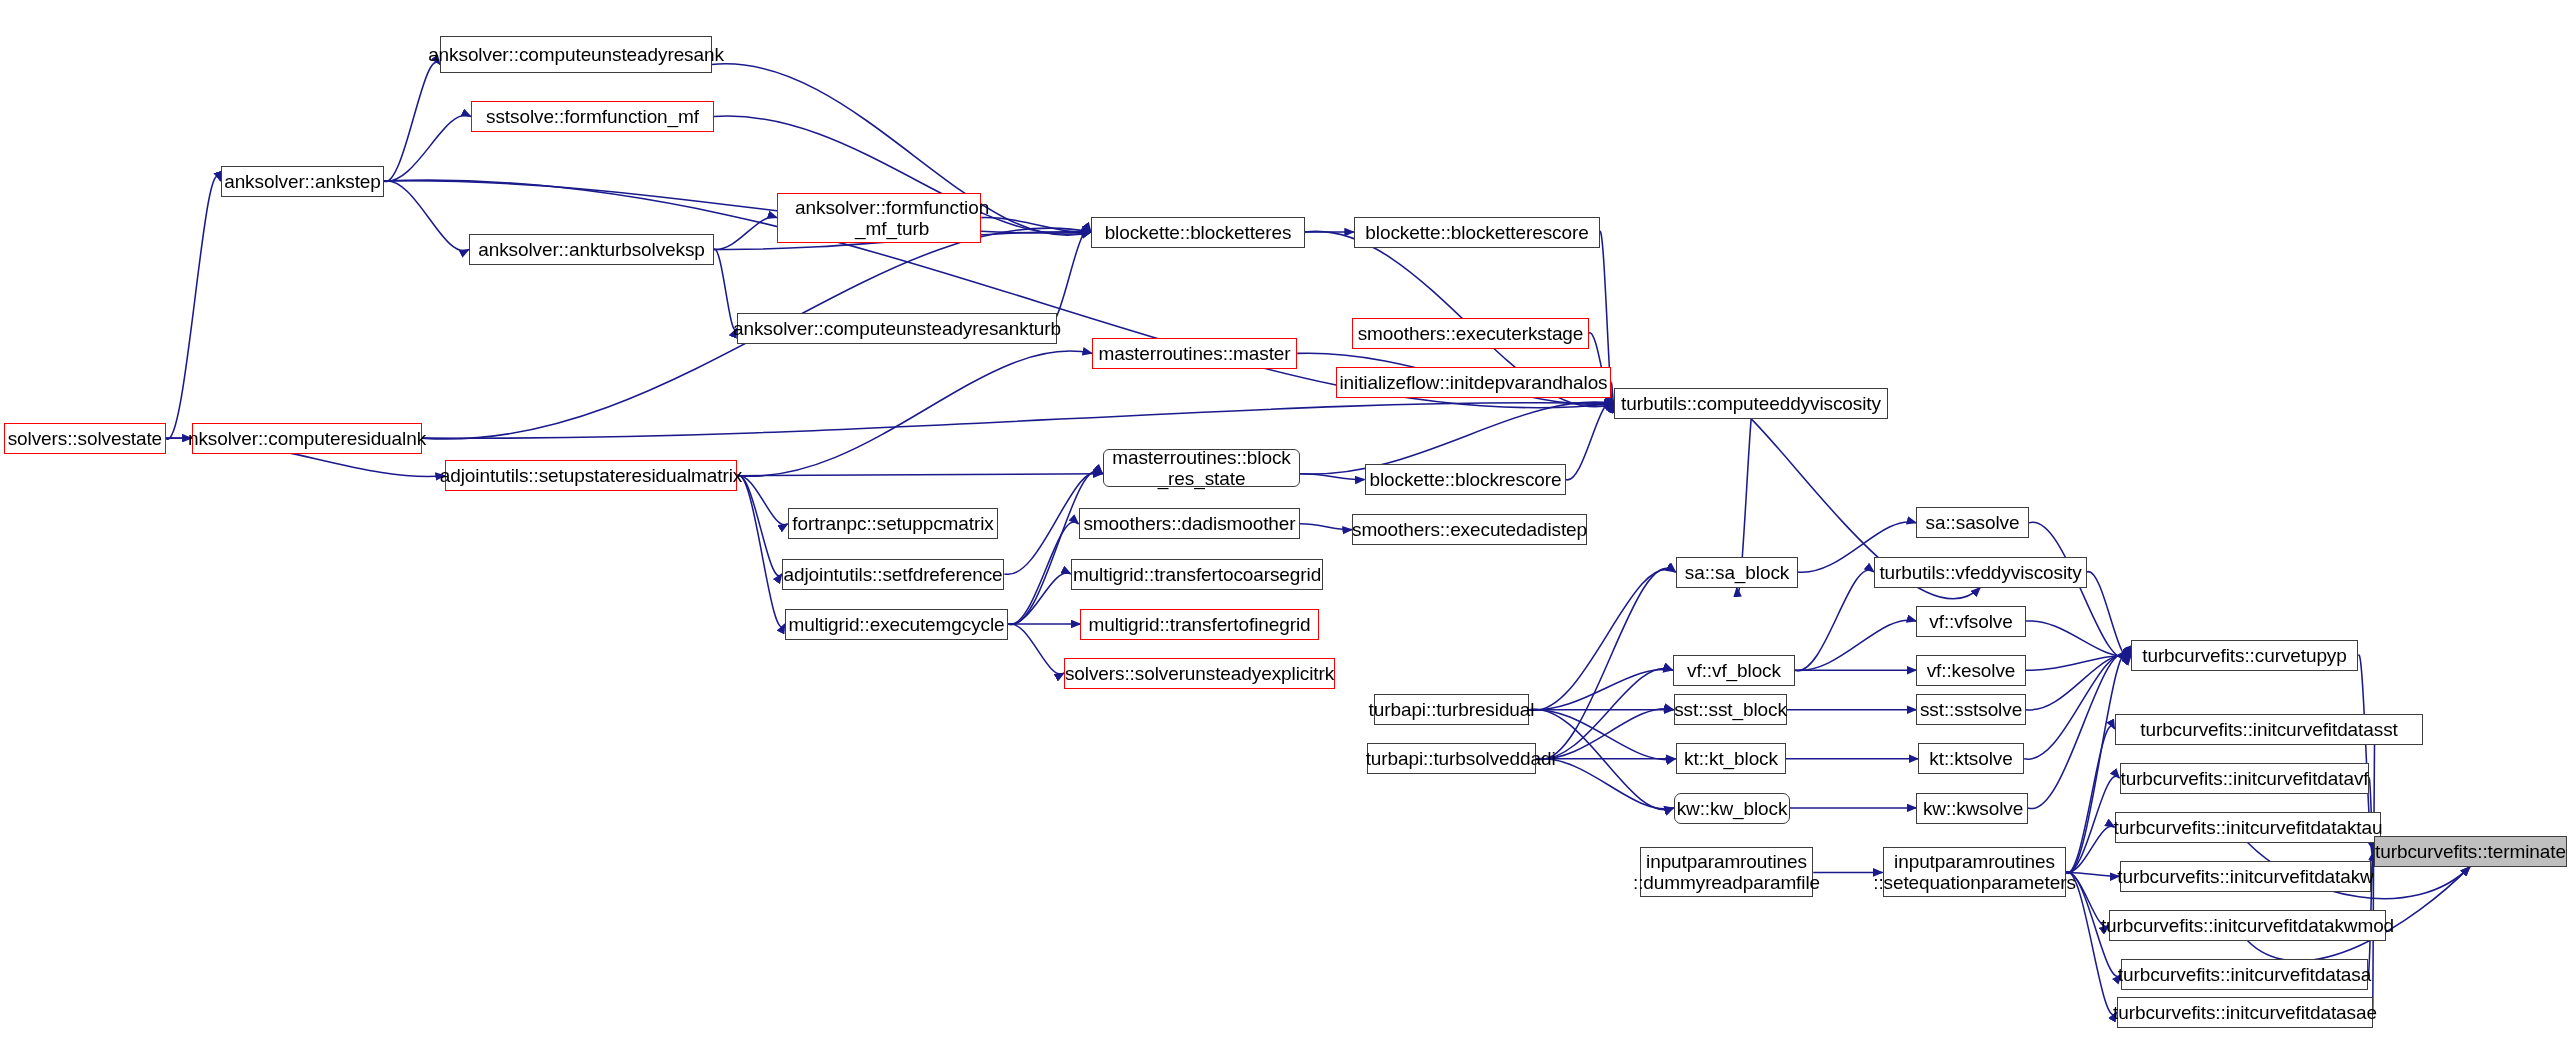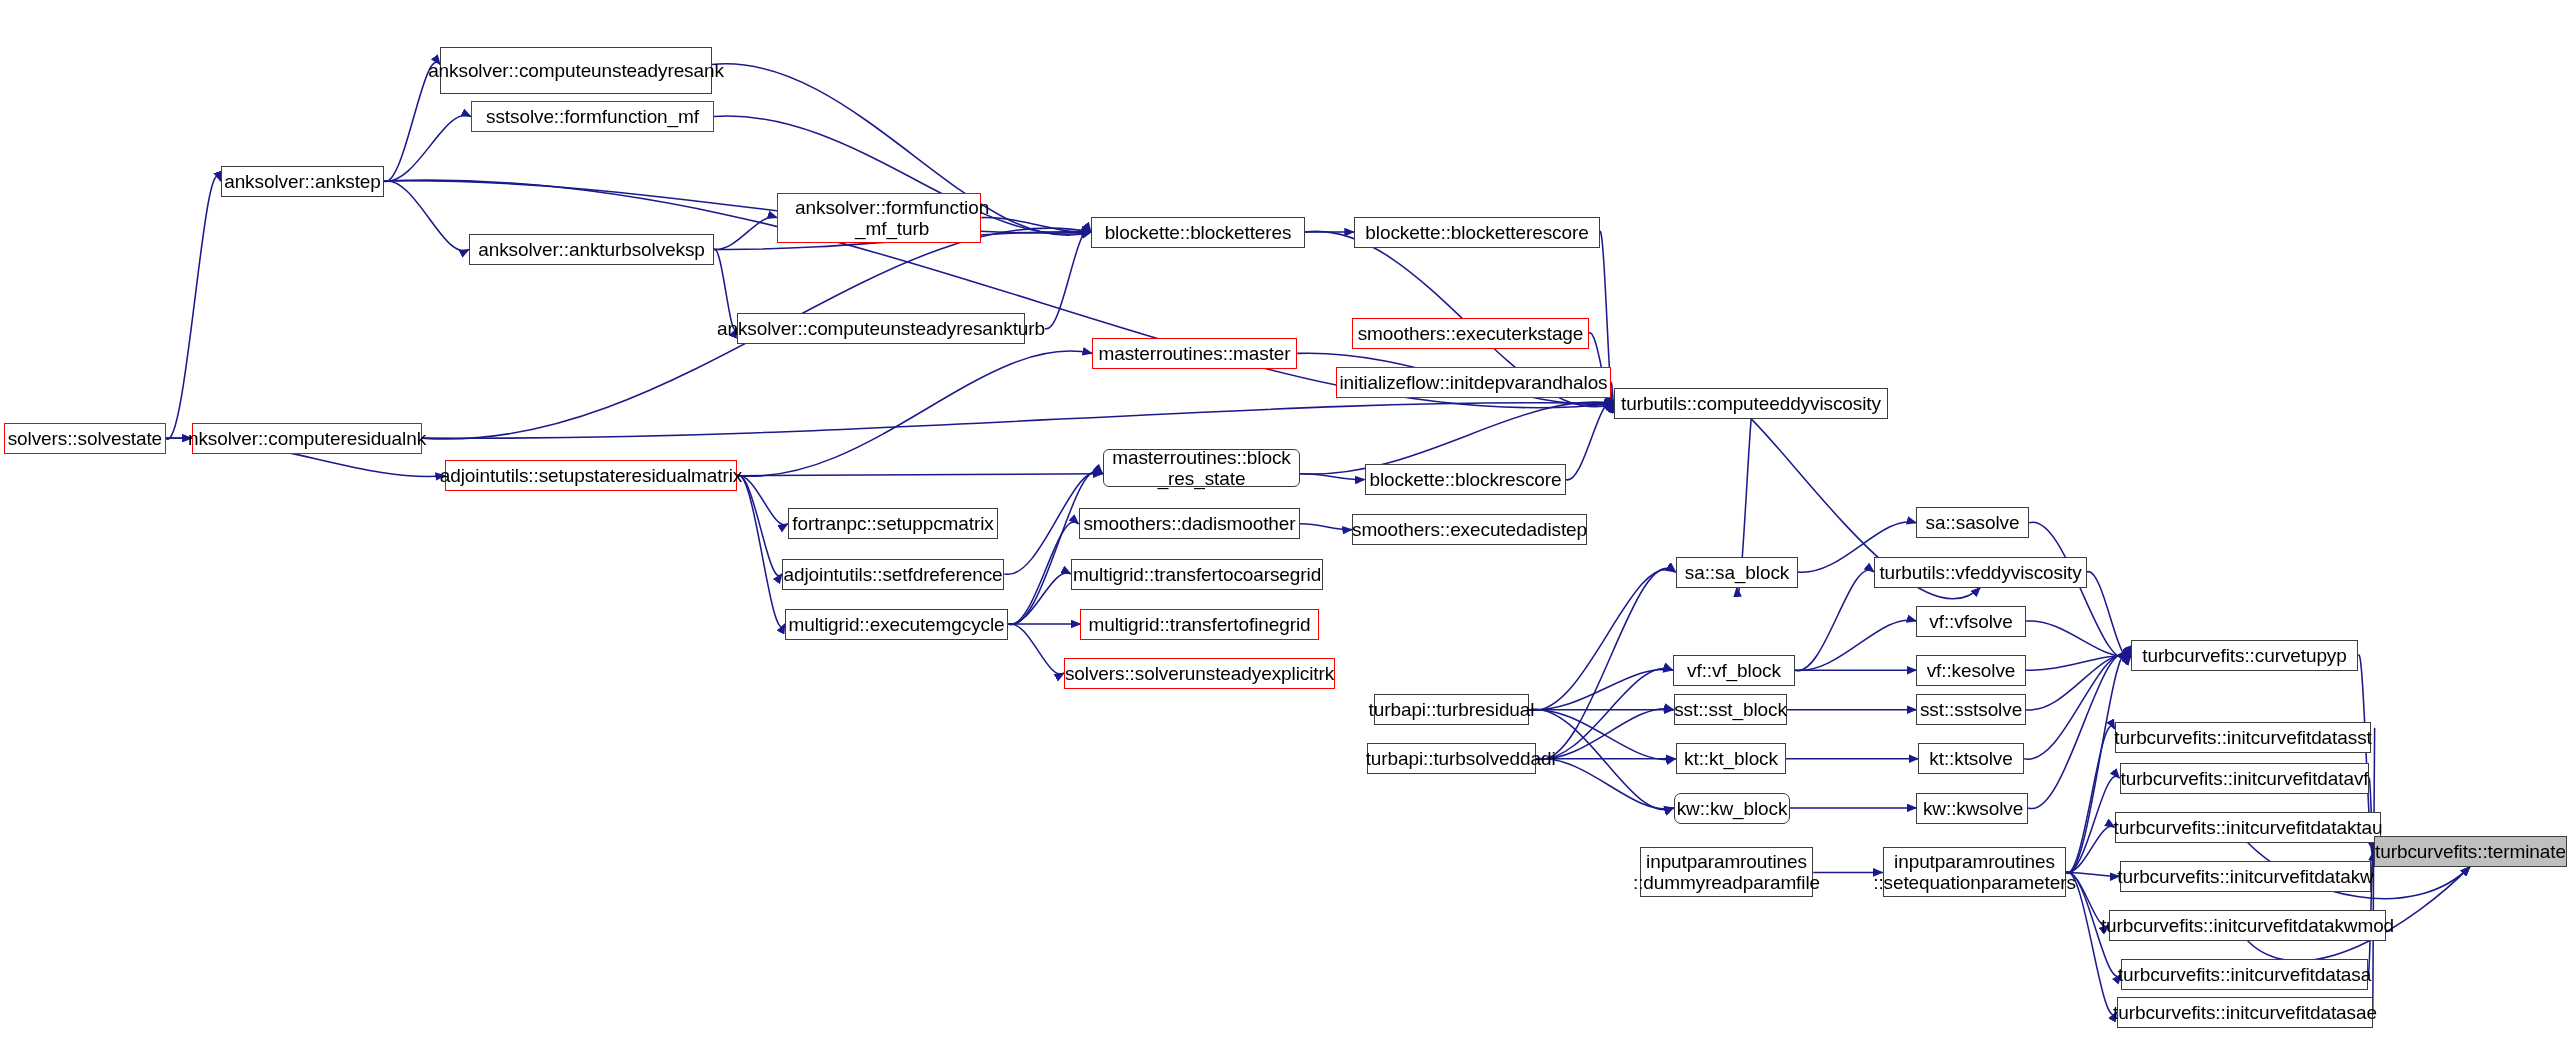--- a/index.html
+++ b/index.html
@@ -140,26 +140,26 @@
         <path d="M2462,910 C2463.14,912.275 2464.1,878.995 2465,884" fill="none" stroke="#1a1a8c" stroke-width="1.6" marker-end="url(#arrow)"></path>
         <path d="M2334,977 C2391.75,1035.48 2507.25,958.48 2565,900" fill="none" stroke="#1a1a8c" stroke-width="1.6" marker-end="url(#arrow)"></path>
         <path d="M2459,1012 C2461.28,1023.2 2463.2,859.36 2465,884" fill="none" stroke="#1a1a8c" stroke-width="1.6" marker-end="url(#arrow)"></path>
         <path d="M2464,1051 C2464.38,1065.6125 2464.7,851.8525 2465,884" fill="none" stroke="#1a1a8c" stroke-width="1.6" marker-end="url(#arrow)"></path>
       </g>
   </svg>
   <div id="node-layer">
       <div class="node red" style="left: 3.9px; top: 423px; width: 162px; height: 31px;">solvers::solvestate</div>
       <div class="node red" style="left: 192px; top: 423px; width: 230px; height: 31px;">nksolver::computeresidualnk</div>
       <div class="node" style="left: 221px; top: 166px; width: 163px; height: 31px;">anksolver::ankstep</div>
-      <div class="node" style="left: 440px; top: 47px; width: 272px; height: 47px;">anksolver::computeunsteadyresank</div>
+      <div class="node" style="left: 440px; top: 36px; width: 272px; height: 37px;">anksolver::computeunsteadyresank</div>
       <div class="node red" style="left: 471px; top: 101px; width: 243px; height: 31px;">sstsolve::formfunction_mf</div>
       <div class="node" style="left: 469px; top: 234px; width: 245px; height: 31px;">anksolver::ankturbsolveksp</div>
       <div class="node red" style="left: 777px; top: 193px; width: 204px; height: 50px; padding-left: 32px;">anksolver::formfunction
 _mf_turb</div>
-      <div class="node" style="left: 737px; top: 313px; width: 288px; height: 31px;">anksolver::computeunsteadyresankturb</div>
+      <div class="node" style="left: 737px; top: 313px; width: 320px; height: 31px;">anksolver::computeunsteadyresankturb</div>
       <div class="node" style="left: 1091px; top: 217px; width: 214px; height: 31px;">blockette::blocketteres</div>
       <div class="node" style="left: 1354px; top: 217px; width: 246px; height: 31px;">blockette::blocketterescore</div>
       <div class="node red" style="left: 1092px; top: 338px; width: 205px; height: 31px;">masterroutines::master</div>
       <div class="node red" style="left: 1352px; top: 318px; width: 237px; height: 31px;">smoothers::executerkstage</div>
       <div class="node red" style="left: 1336px; top: 367px; width: 275px; height: 31px;">initializeflow::initdepvarandhalos</div>
       <div class="node" style="left: 1614px; top: 388px; width: 274px; height: 31px;">turbutils::computeeddyviscosity</div>
       <div class="node red" style="left: 445px; top: 460px; width: 292px; height: 31px;">adjointutils::setupstateresidualmatrix</div>
       <div class="node" style="left: 1103px; top: 449px; width: 197px; height: 38px; border-radius: 6px;">masterroutines::block
 _res_state</div>
       <div class="node" style="left: 1365px; top: 464px; width: 201px; height: 31px;">blockette::blockrescore</div>
@@ -174,21 +174,21 @@
       <div class="node" style="left: 1916px; top: 507px; width: 113px; height: 31px;">sa::sasolve</div>
       <div class="node" style="left: 1676px; top: 557px; width: 122px; height: 31px;">sa::sa_block</div>
       <div class="node" style="left: 1874px; top: 557px; width: 213px; height: 31px;">turbutils::vfeddyviscosity</div>
       <div class="node" style="left: 1916px; top: 606px; width: 110px; height: 31px;">vf::vfsolve</div>
       <div class="node" style="left: 1673px; top: 655px; width: 122px; height: 31px;">vf::vf_block</div>
       <div class="node" style="left: 1916px; top: 655px; width: 110px; height: 31px;">vf::kesolve</div>
       <div class="node" style="left: 2131px; top: 640px; width: 227px; height: 31px;">turbcurvefits::curvetupyp</div>
       <div class="node" style="left: 1374px; top: 694px; width: 155px; height: 31px;">turbapi::turbresidual</div>
       <div class="node" style="left: 1674px; top: 694px; width: 113px; height: 31px;">sst::sst_block</div>
       <div class="node" style="left: 1916px; top: 694px; width: 110px; height: 31px;">sst::sstsolve</div>
-      <div class="node" style="left: 2115px; top: 714px; width: 256px; height: 31px; margin-top: 8px;">turbcurvefits::initcurvefitdatasst</div>
+      <div class="node" style="left: 2115px; top: 714px; width: 308px; height: 31px;">turbcurvefits::initcurvefitdatasst</div>
       <div class="node" style="left: 1367px; top: 743px; width: 169px; height: 31px; padding-left: 24px;">turbapi::turbsolveddadi</div>
       <div class="node" style="left: 1676px; top: 743px; width: 110px; height: 31px;">kt::kt_block</div>
       <div class="node" style="left: 1918px; top: 743px; width: 106px; height: 31px;">kt::ktsolve</div>
       <div class="node" style="left: 2120px; top: 763px; width: 249px; height: 31px;">turbcurvefits::initcurvefitdatavf</div>
       <div class="node" style="left: 1674px; top: 793px; width: 116px; height: 31px; border-radius: 7px;">kw::kw_block</div>
       <div class="node" style="left: 1916px; top: 793px; width: 112px; height: 31px; padding-left: 8px;">kw::kwsolve</div>
       <div class="node" style="left: 2115px; top: 812px; width: 266px; height: 31px;">turbcurvefits::initcurvefitdataktau</div>
       <div class="node" style="left: 1640px; top: 847px; width: 173px; height: 50px;">inputparamroutines
 ::dummyreadparamfile</div>
       <div class="node" style="left: 1883px; top: 847px; width: 183px; height: 50px;">inputparamroutines

